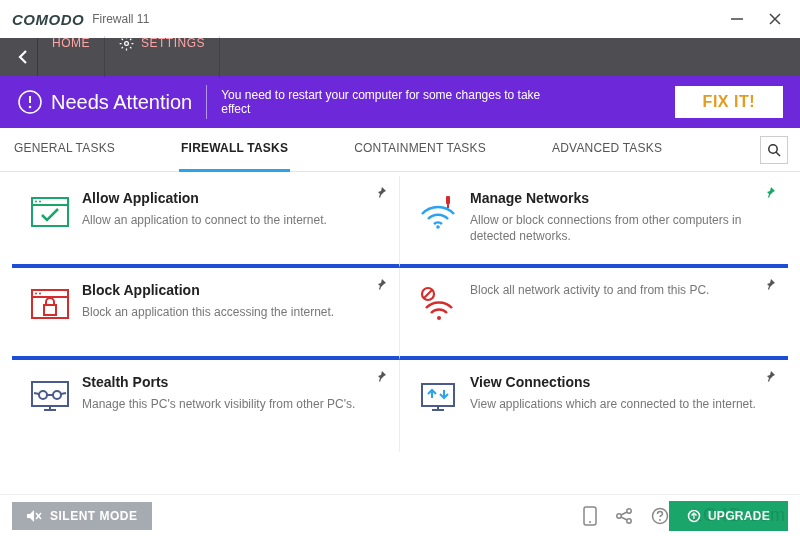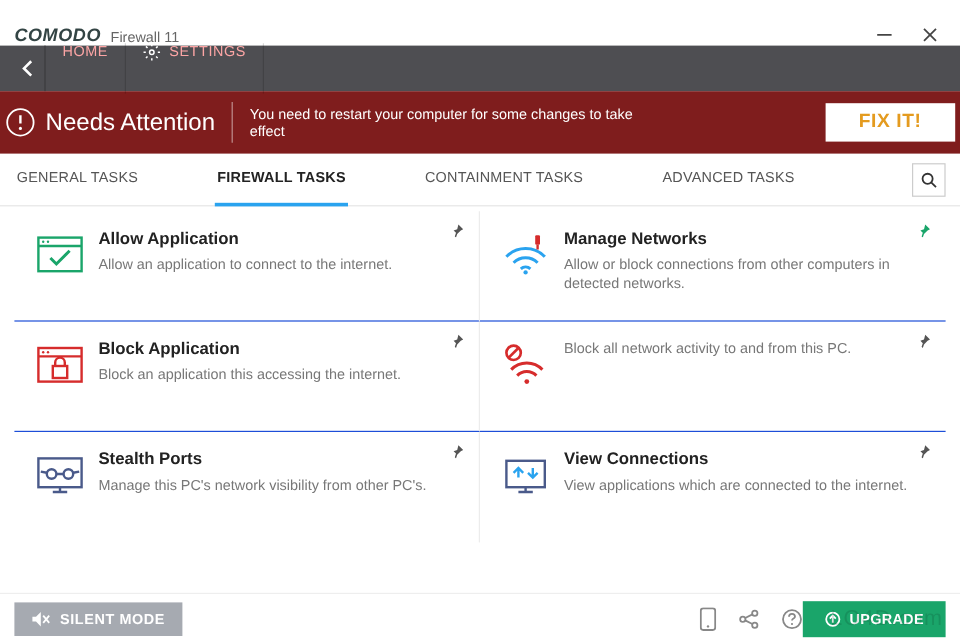--- a/index.html
+++ b/index.html
@@ -1,46 +1,46 @@
 <!DOCTYPE html>
 <html><head>
 <meta charset="utf-8">
 <style>
 * { margin: 0; padding: 0; box-sizing: border-box; font-family: -apple-system, "Segoe UI", Helvetica, Arial, sans-serif; }
 body { width: 800px; height: 536px; background: #fff; overflow: hidden; }
 
 
-.titlebar { height: 38px; display: flex; align-items: flex-end; padding: 0 10px 0 12px; background: #fff; }
+.titlebar { height: 38px; display: flex; align-items: center; padding: 0 10px 0 12px; background: #fff; }
 .logo { font-family: Verdana, sans-serif; font-weight: 700; font-style: italic; letter-spacing: 0.5px; font-size: 15px; color: #344; }
 .product-name { margin-left: 8px; font-size: 12px; color: #666; }
 .win-controls { margin-left: auto; display: flex; gap: 20px; padding-right: 6px; }
 .win-btn { width: 18px; height: 18px; display: flex; align-items: center; justify-content: center; cursor: default; color: #444; }
 
 
 .navbar { height: 38px; background: #4e4e52; display: flex; align-items: center; padding-left: 8px; }
 .back-btn { width: 30px; height: 38px; display: flex; align-items: center; justify-content: center; color: #fff; border-right: 1px solid #3a3a3e; }
 .nav-item { display: flex; align-items: flex-start; height: 42px; padding: 0 14px; color: #fca5a5; font-size: 12px; letter-spacing: 0.5px; font-weight: 500; border-right: 1px solid rgba(0,0,0,0.15); }
 .nav-item .ico { margin-right: 7px; }
 
 
-.attention { height: 52px; background: #7f1d1d; display: flex; align-items: center; padding: 0 4px; color: #fff; }
+.attention { height: 52px; background: #6d28d9; display: flex; align-items: center; padding: 0 17px; color: #fff; }
 .attention .ico { width: 26px; height: 26px; margin-right: 8px; }
 .attention-title { font-size: 20px; font-weight: 300; padding-right: 14px; border-right: 1px solid rgba(255,255,255,0.5); height: 34px; display: flex; align-items: center; }
 .attention-msg { font-size: 12px; font-weight: 500; line-height: 14px; margin-left: 14px; max-width: 340px; }
 .fix-btn { margin-left: auto; background: #fff; color: #e49b1f; font-weight: 700; font-size: 16px; padding: 7px 28px; border: none; letter-spacing: 0.5px; }
 
 
 .tabs-row { display: flex; align-items: center; height: 44px; padding: 0 12px; border-bottom: 1px solid #e5e5e5; gap: 32px; }
 .tab { font-size: 12px; color: #555; letter-spacing: 0.2px; padding: 0 2px; margin-right: 30px; height: 44px; display: flex; align-items: center; border-bottom: 3px solid transparent; }
 .tab.active { color: #222; font-weight: 700; border-bottom-color: #2aa3ef; }
 .search-btn { margin-left: auto; width: 28px; height: 28px; border: 1px solid #ccc; display: flex; align-items: center; justify-content: center; color: #333; }
 
 
 .grid { padding: 4px 12px 8px; display: grid; grid-template-columns: 1fr 1fr; }
-.card { position: relative; padding: 14px 16px 14px 14px; border-bottom: 1px solid #1d4ed8; display: flex; min-height: 92px; }
+.card { position: relative; padding: 14px 16px 14px 14px; border-bottom: 4px solid #1d4ed8; display: flex; min-height: 92px; }
 .card:nth-child(odd) { border-right: 1px solid #ececec; }
 .card:nth-last-child(1), .card:nth-last-child(2) { border-bottom: none; }
 .card-icon { width: 48px; flex-shrink: 0; display: flex; align-items: flex-start; justify-content: center; padding-top: 4px; }
 .card-body { margin-left: 8px; flex: 1; }
 .card-title { font-size: 14px; font-weight: 600; color: #222; margin-bottom: 6px; }
 .card-desc { font-size: 12px; color: #777; line-height: 16px; }
 .pin { position: absolute; top: 10px; right: 12px; color: #555; }
 .pin.green { color: #1aa56a; }
 
 

